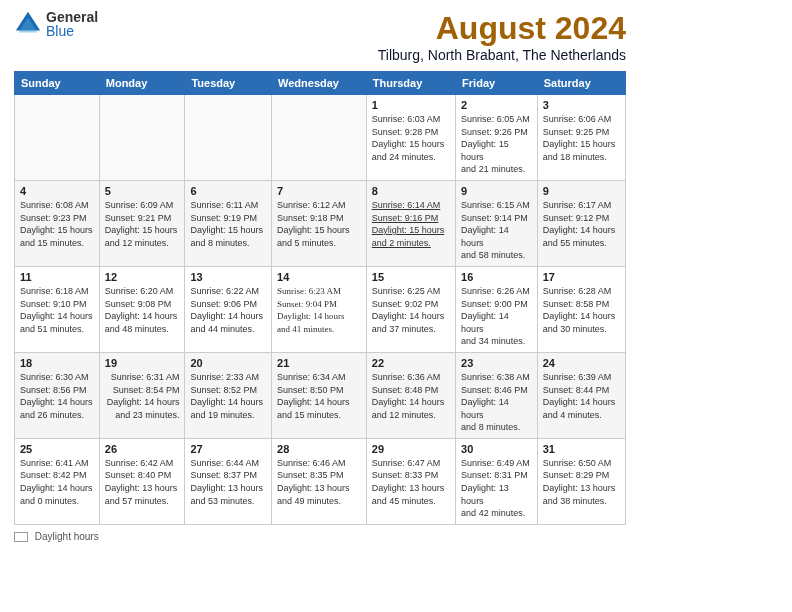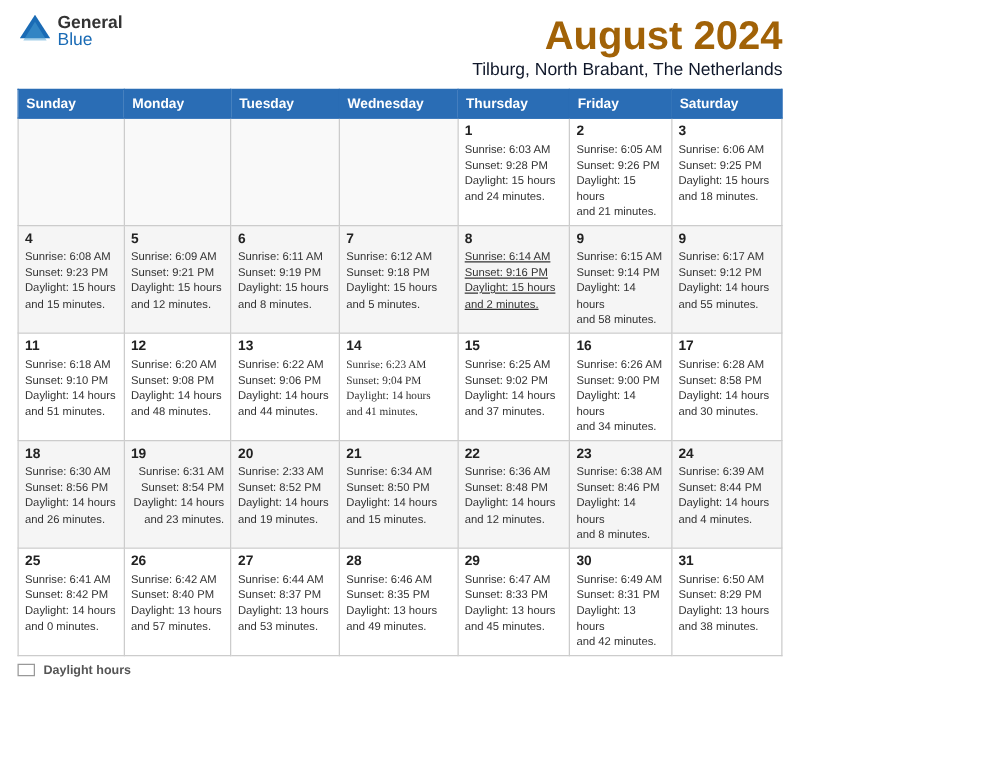--- a/index.html
+++ b/index.html
@@ -14,21 +14,21 @@
     .title-block { text-align: right; }
     .month-title { font-size: 32px; font-weight: bold; color: #a16207; }
     .location { font-size: 14px; color: #0f172a; }
     .calendar { width: 100%; border-collapse: collapse; font-size: 9.5px; }
     .calendar th { background: #2a6db5; color: #fff; text-align: left; padding: 5px 6px; font-size: 11px; border: 1px solid #2a6db5; }
     .calendar td { border: 1px solid #ccc; vertical-align: top; padding: 4px 5px; width: 113px; min-height: 70px; }
     .day-num { font-weight: bold; font-size: 11px; margin-bottom: 2px; color: #222; }
     .day-info { color: #333; line-height: 1.4; font-size: 9px; }
     .empty { background: #f9f9f9; }
     .row-alt { background: #f5f5f5; }
-    .footer { margin-top: 6px; font-size: 10px; color: #555; font-weight: bold; }
+    .footer { margin-top: 6px; font-size: 10px; color: #555; }
     .footer-item { display: inline-block; margin-right: 20px; }
     .footer-box { display: inline-block; width: 14px; height: 10px; border: 1px solid #999; vertical-align: middle; margin-right: 4px; }
   </style>
 </head>
 <body>
 
 <div class="page">
   <div class="header">
     <div class="logo">
       <svg class="logo-icon" viewBox="0 0 30 30" xmlns="http://www.w3.org/2000/svg">

